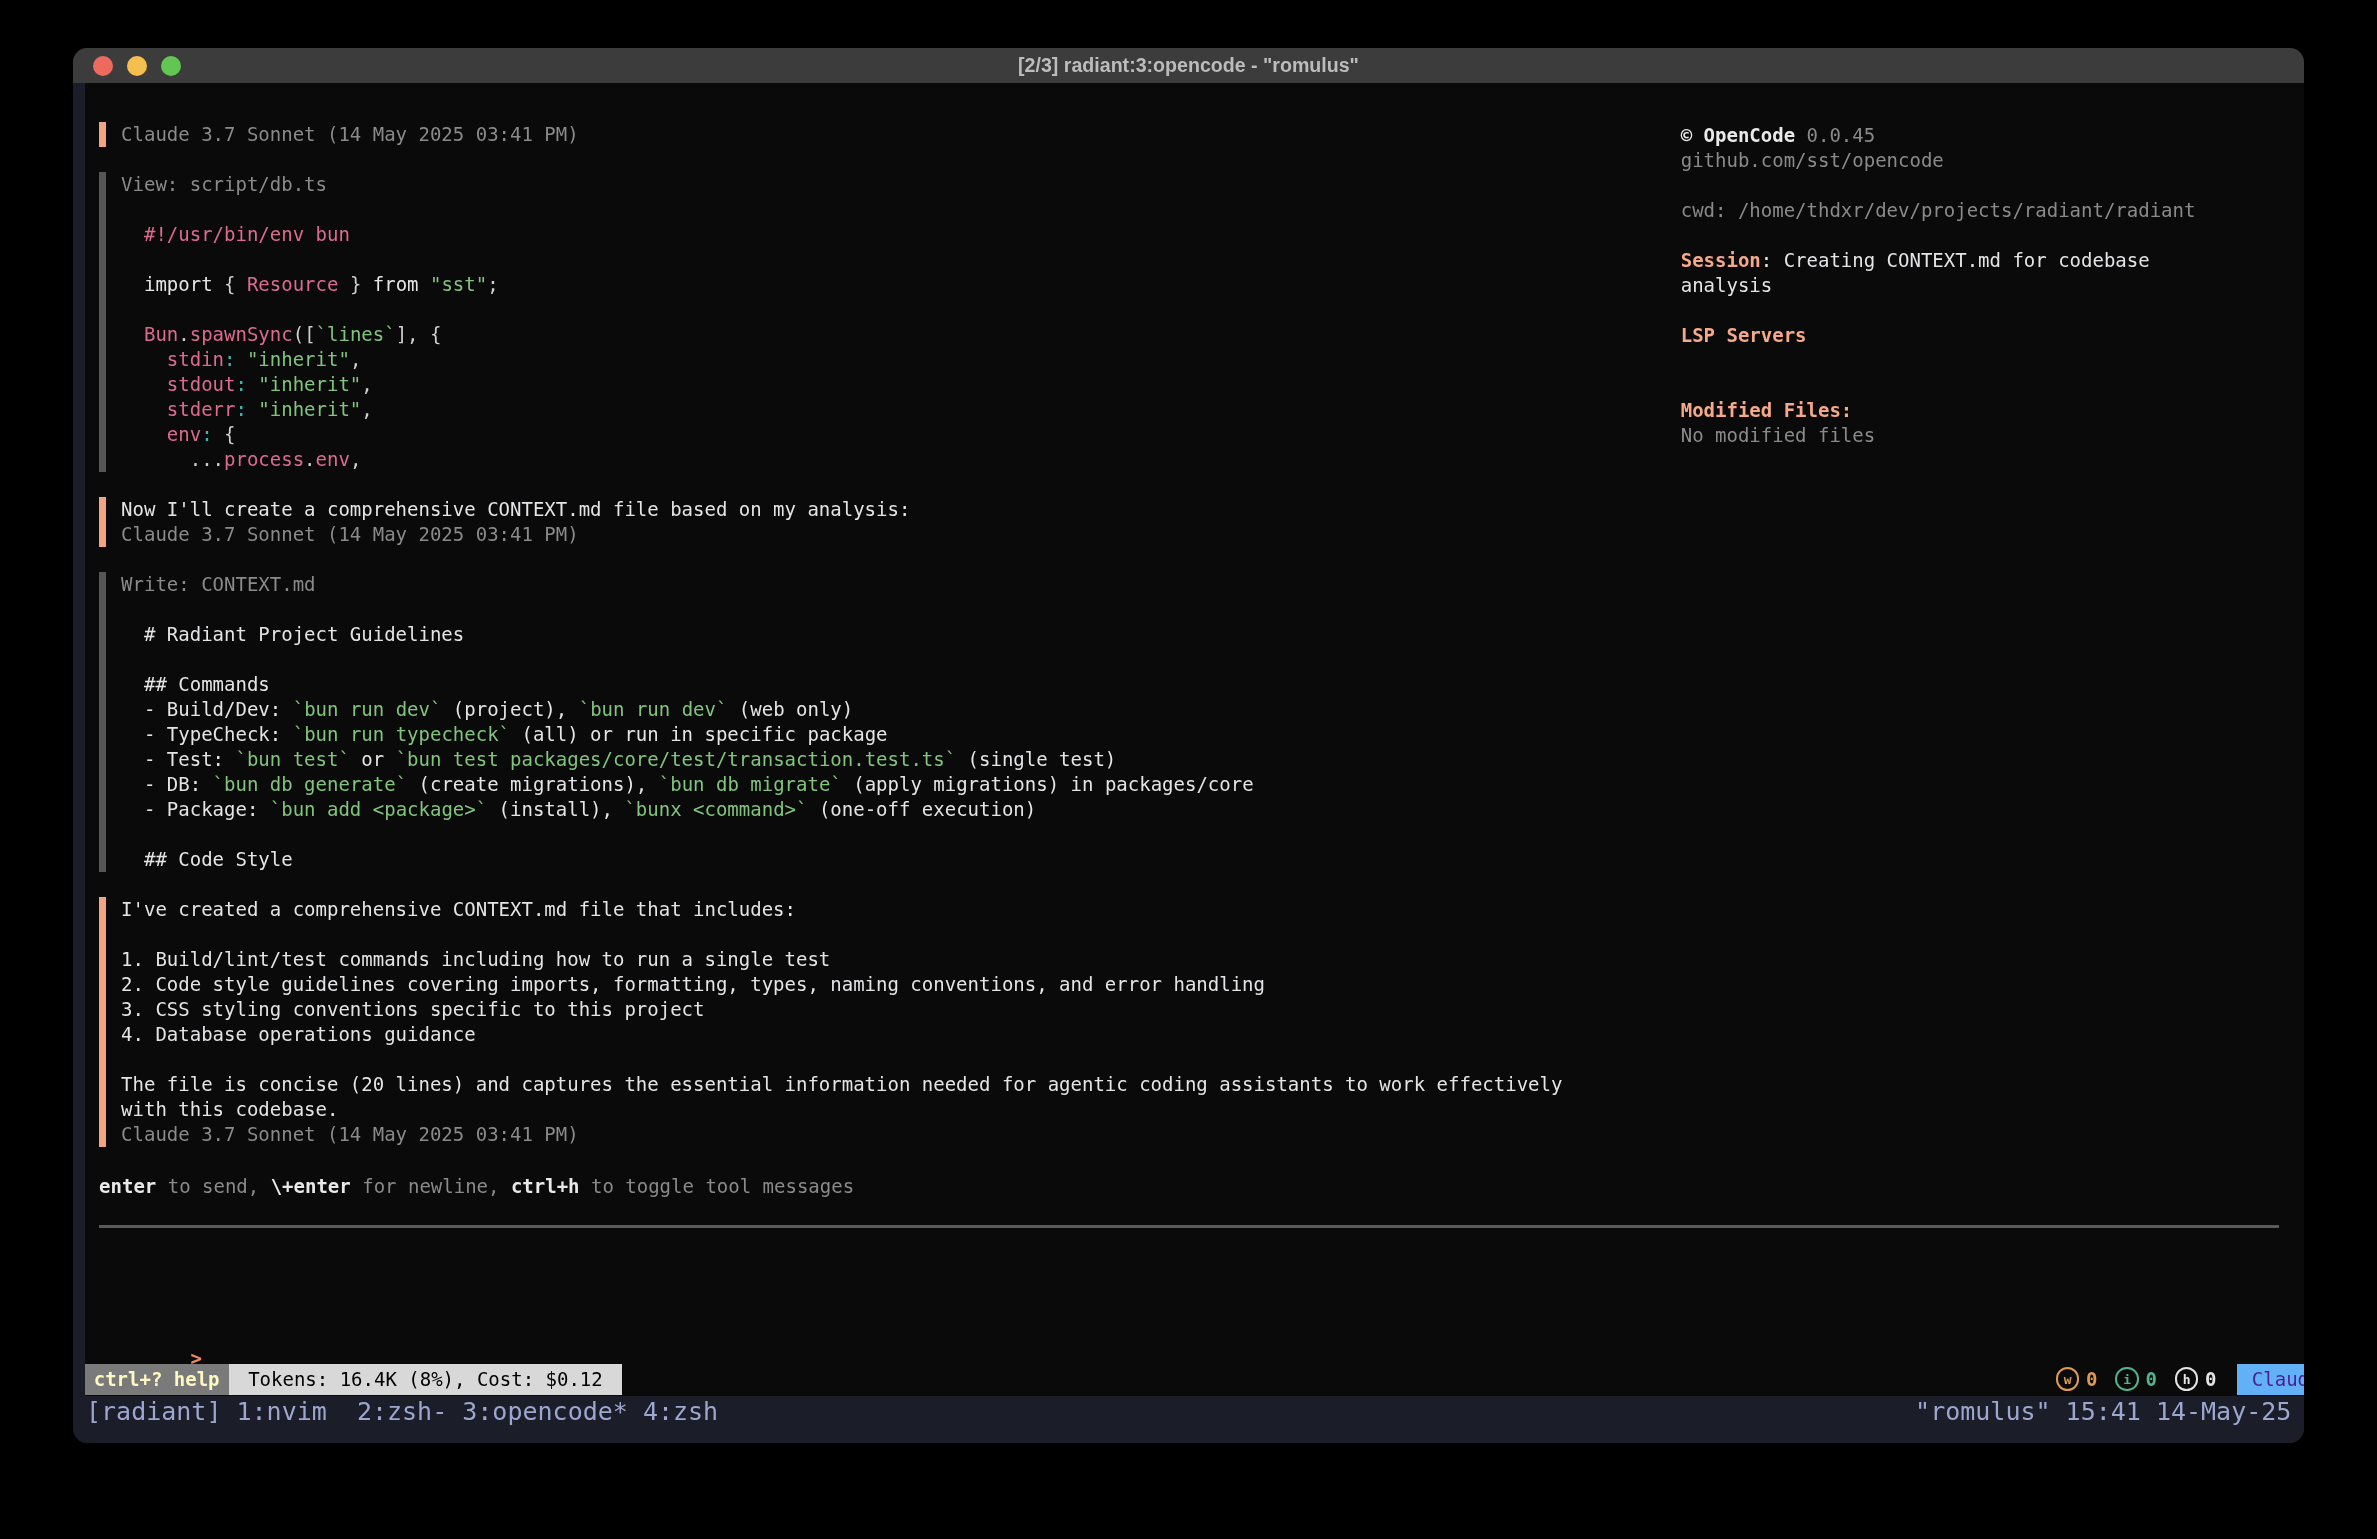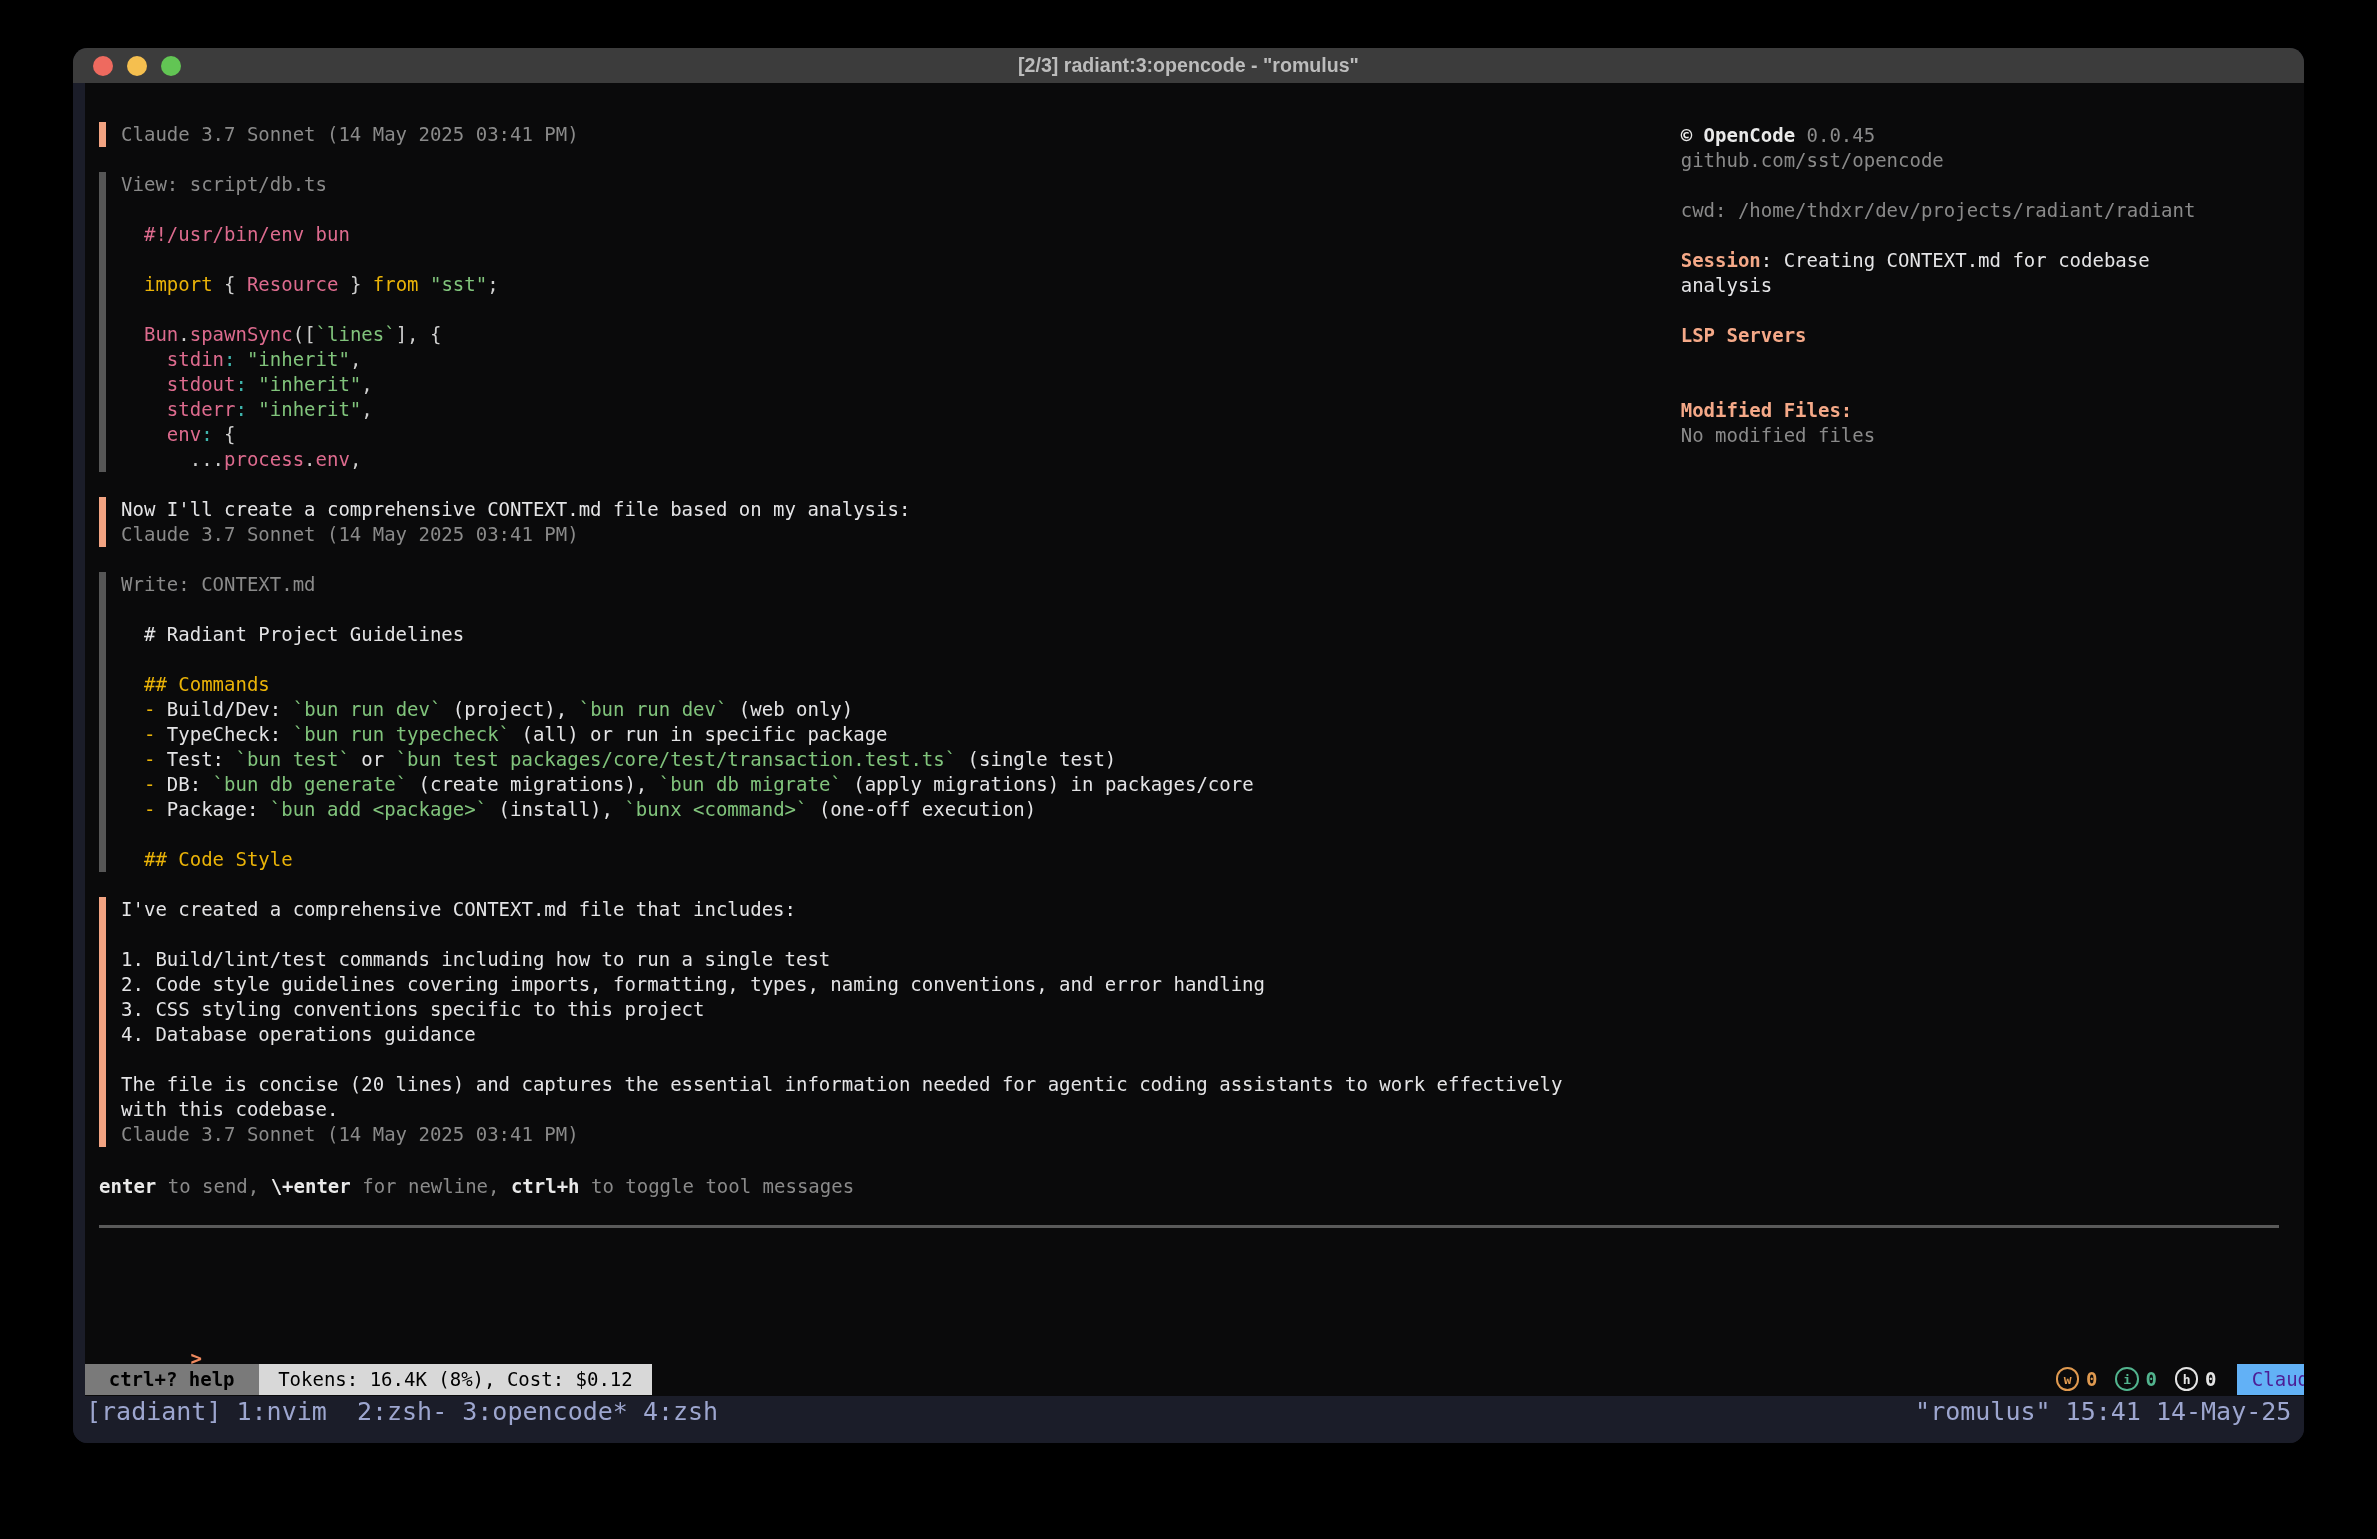--- a/index.html
+++ b/index.html
@@ -17,31 +17,31 @@
   .terminal{position:absolute;left:0;top:35px;right:0;bottom:0;background:#1b1d29;}
   .tui{position:absolute;left:11.7px;top:0;width:2376px;height:1313px;background:#0a0a0b;}
   .line{height:25px;line-height:25px;font-size:19px;white-space:pre;}
   .chat-col{position:absolute;left:14.4px;top:0;right:0;padding-top:39px;}
   .block{position:relative;padding-left:22px;margin-bottom:25px;}
   .block::before{content:"";position:absolute;left:0;top:0;bottom:0;width:6.5px;}
   .bar-accent::before{background:#f2a382;}
   .bar-tool::before{background:#565656;}
   .t-w{color:#e4e4e6;} .t-d{color:#8a8a8a;} .t-b{color:#e9e9e9;font-weight:bold;}
   .t-o{color:#f5a988;font-weight:bold;}
-  .t-pk{color:#dd6b8e;} .t-bl{color:#eab308;} .t-gr{color:#81c47c;}
+  .t-pk{color:#dd6b8e;} .t-bl{color:#e5e5e5;} .t-gr{color:#81c47c;}
   .t-tl{color:#3fb5ad;} .t-pu{color:#cfcfcf;}
   .sidebar{position:absolute;left:1596px;top:40px;}
   .hints{position:absolute;left:14.4px;top:1091px;}
   .hr{position:absolute;left:14.4px;top:1142px;width:2180px;height:2.6px;background:#5a5a5a;}
   .prompt-row{position:absolute;left:14.4px;top:1238px;}
   .prompt-symbol{color:#ef8a5f;font-weight:bold;font-size:19px;line-height:25px;}
   .prompt-area{position:absolute;left:0;top:1144px;right:0;height:134px;}
   .statusbar{position:absolute;left:0;right:0;bottom:1.3px;height:31px;display:flex;align-items:center;}
   .chip{height:31px;display:flex;align-items:center;font-size:19px;}
-  .chip-help{background:#7a7a7a;color:#000000;font-weight:bold;padding:0 24px;}
+  .chip-help{background:#7a7a7a;color:#fef9c3;font-weight:bold;padding:0 9px;}
   .chip-tokens{background:#d8d8d8;color:#000000;padding:0 19.6px;}
   .spacer{flex:1;}
   .diag-group{display:flex;align-items:center;gap:9px;margin-right:21px;}
   .diag{display:flex;align-items:center;gap:6.5px;margin-left:9px;font-size:19px;font-weight:bold;}
   .diag-badge{width:19.6px;height:19.6px;border:2px solid currentColor;border-radius:50%;
               display:inline-flex;align-items:center;justify-content:center;
               font-size:13px;font-weight:bold;}
   .diag-warning{color:#e09a50;} .diag-info{color:#52b48e;} .diag-hint{color:#e4e4e4;}
   .chip-model{background:#62b1f6;color:#4c1d95;padding:0 14.4px;}
   .tmux-bar{position:absolute;left:11.7px;top:1313px;width:2208px;height:30px;

